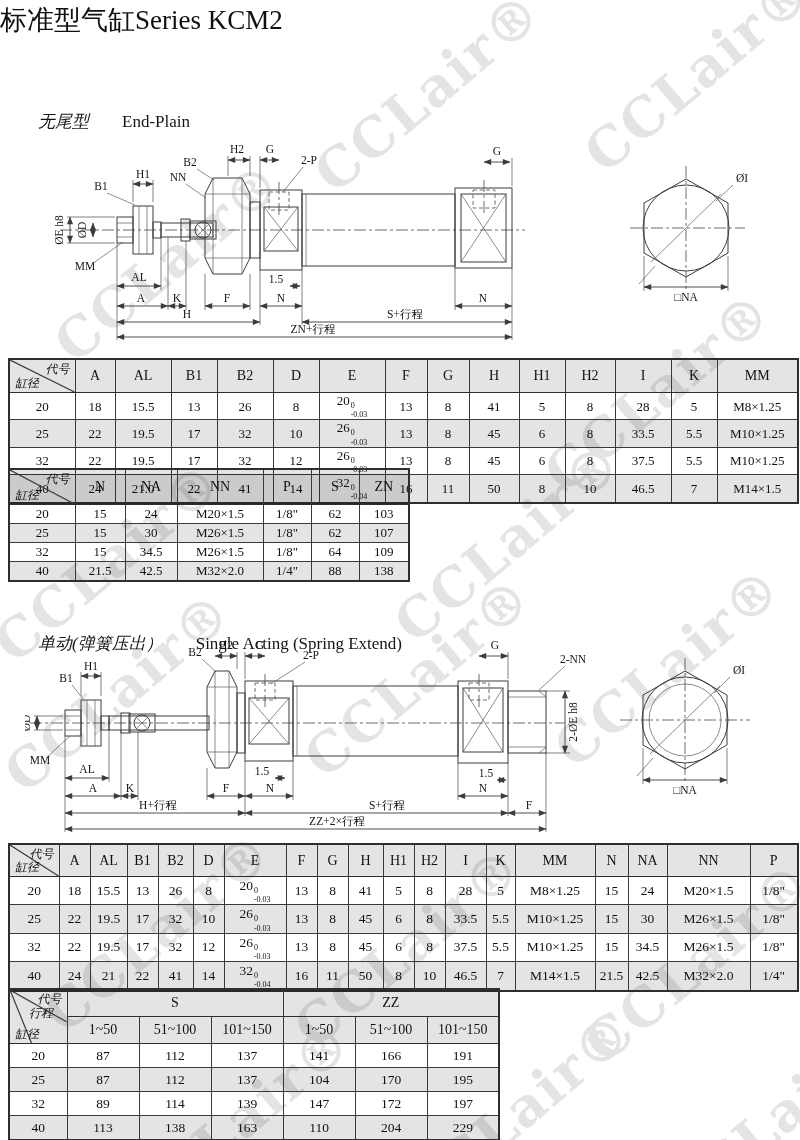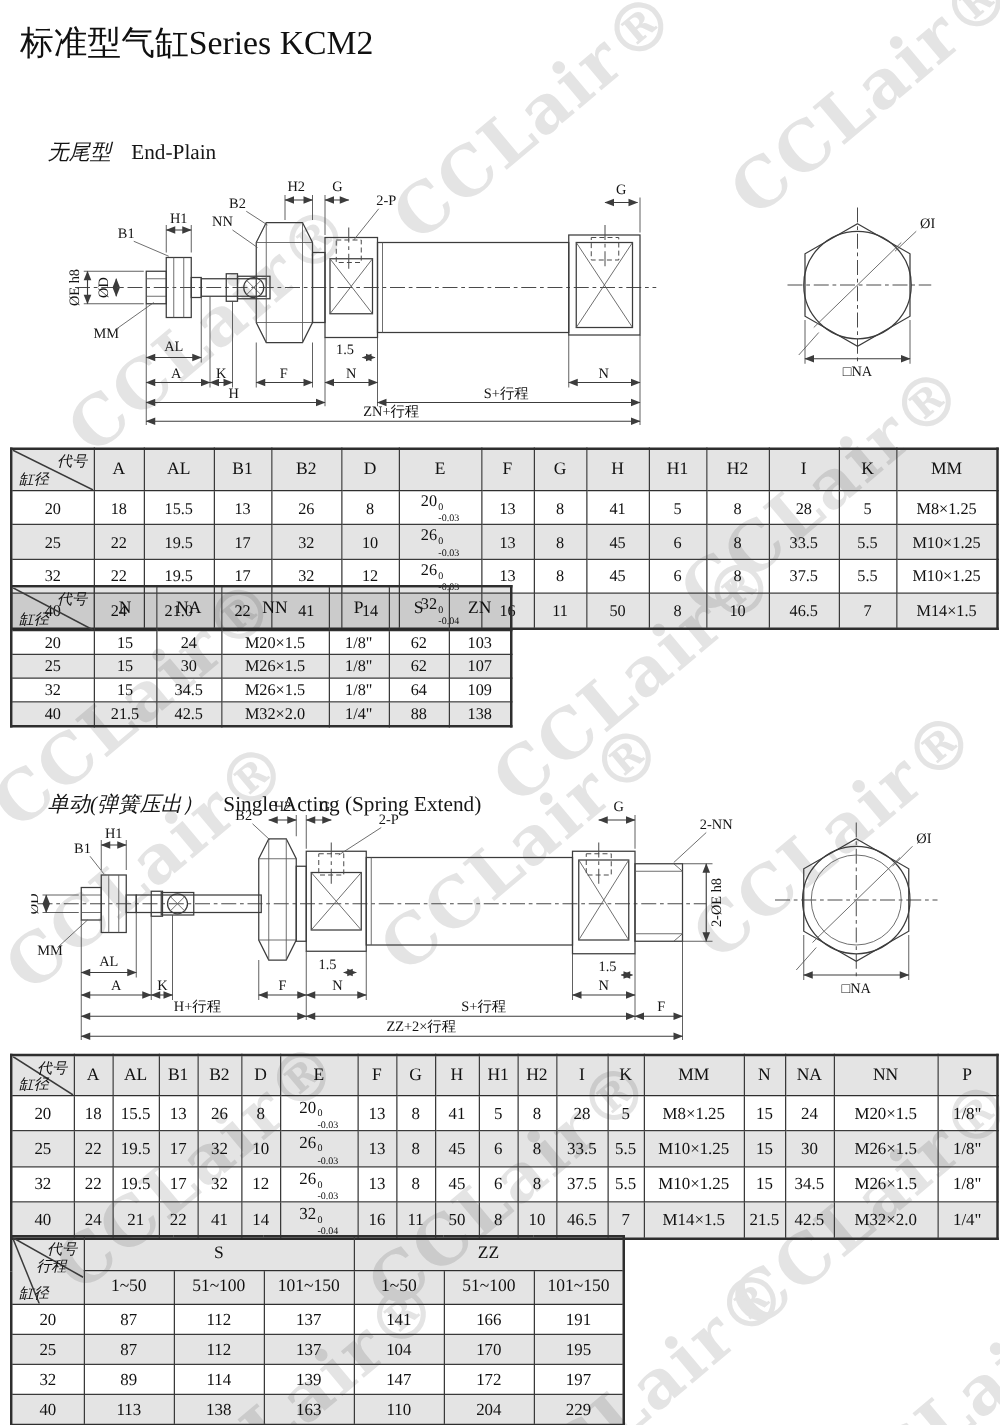--- a/index.html
+++ b/index.html
@@ -3,25 +3,25 @@
 <meta charset="utf-8">
 <style>
   html,body{margin:0;padding:0;background:#fff;}
   .page{position:relative;width:800px;height:1140px;background:#ffffff;overflow:hidden;
         font-family:"Liberation Serif","DejaVu Serif",serif;color:#111;}
   
   .wm{position:absolute;z-index:0;font-family:"DejaVu Serif",serif;font-weight:bold;
       font-size:54px;letter-spacing:2px;color:#e4e4e4;transform:rotate(-40deg);
       white-space:nowrap;user-select:none;}
   
-  .title{position:absolute;z-index:2;left:16px;top:4px;font-size:27px;line-height:1.25;color:#101010;margin-top:14px;}
+  .title{position:absolute;z-index:2;left:0;top:4px;font-size:27px;line-height:1.25;color:#101010;}
   
   .sec-h{position:absolute;z-index:2;font-size:17px;color:#151515;}
   .sec-h .cn{font-style:italic;}
-  .sec-h .en{margin-left:16px;font-style:normal;}
+  .sec-h .en{margin-left:33px;font-style:normal;}
   
   .drw{position:absolute;z-index:1;}
   .ln{stroke:#3c3c3c;stroke-width:1;fill:none;}
   .fl{stroke:#3c3c3c;stroke-width:1;fill:#ffffff;fill-opacity:0;}
   .thin{stroke:#5a5a5a;stroke-width:0.7;fill:none;}
   .cl{stroke:#4a4a4a;stroke-width:0.8;fill:none;stroke-dasharray:12 3 3 3;}
   .dash{stroke:#4a4a4a;stroke-width:0.8;fill:none;stroke-dasharray:4 2.5;}
   .ext{stroke:#4a4a4a;stroke-width:0.7;fill:none;}
   .dim1{stroke:#3c3c3c;stroke-width:0.9;fill:none;marker-start:url(#a1s);marker-end:url(#a1e);}
   .dim2{stroke:#3c3c3c;stroke-width:0.9;fill:none;marker-start:url(#a2s);marker-end:url(#a2e);}

